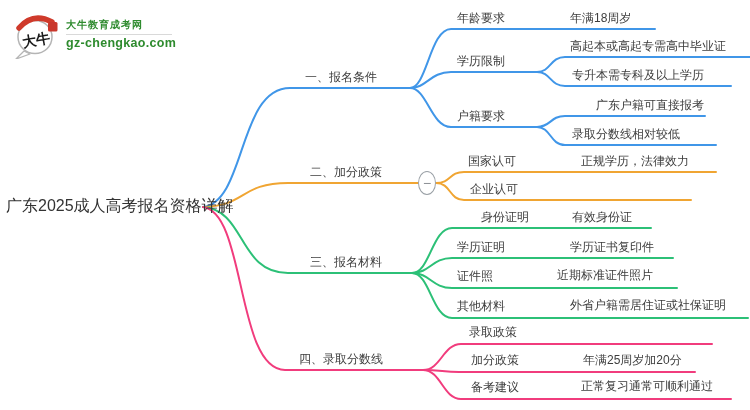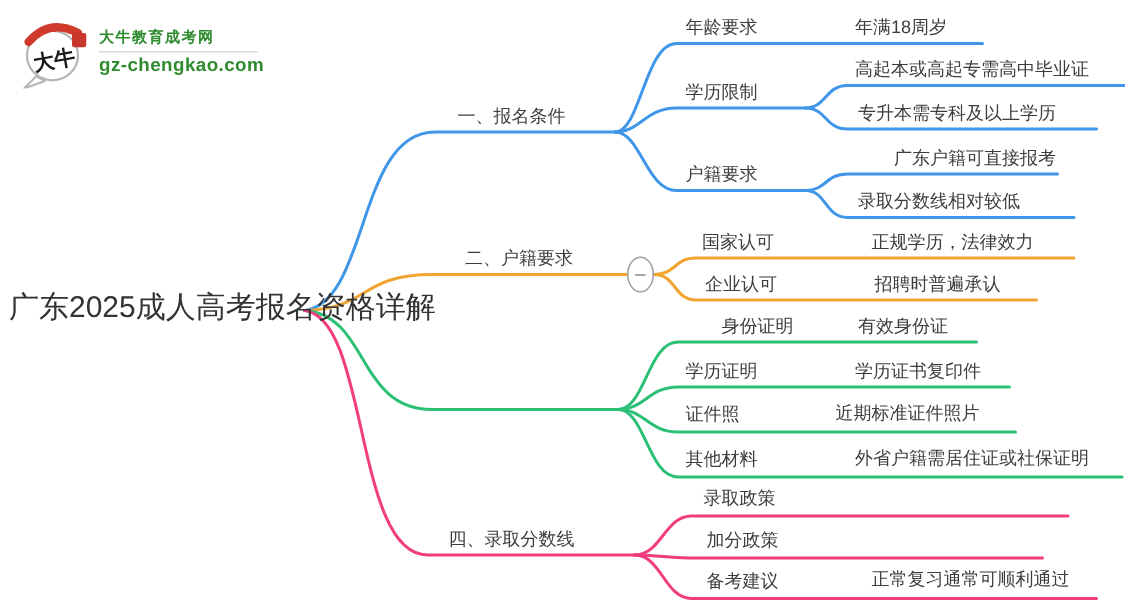--- a/index.html
+++ b/index.html
@@ -1,20 +1,20 @@
 <!DOCTYPE html>
 <html><head>
 <meta charset="utf-8">
 <style>
   html,body{margin:0;padding:0;background:#fff;}
   .stage{position:relative;width:750px;height:410px;background:#fff;overflow:hidden;
          font-family:"Liberation Sans","DejaVu Sans",sans-serif;}
   svg.edges{position:absolute;left:0;top:0;}
   .node{position:absolute;white-space:nowrap;font-size:12px;line-height:17px;color:#3d3d3d;}
-  .root-node{font-size:20px;color:#333;}
+  .root-node{font-size:16px;color:#333;}
   .branch-label{font-size:12px;color:#3d3d3d;}
   .center{transform:translateX(-50%);}
   .collapse-btn{position:absolute;left:418px;top:171px;width:18px;height:24px;border:1.5px solid #9aa0a6;
                 border-radius:50%;background:#fff;box-sizing:border-box;display:flex;align-items:center;
                 justify-content:center;color:#8a8f94;font-size:14px;line-height:1;z-index:3;}
   .logo{position:absolute;left:12px;top:9px;display:flex;align-items:center;gap:7px;z-index:2;}
   .logo-text{display:flex;flex-direction:column;}
   .logo-title{font-size:10px;font-weight:bold;color:#2e8b2e;letter-spacing:1px;}
   .logo-divider{height:1px;background:#d9d9d9;margin:2px 0 1px 0;width:106px;}
   .logo-domain{font-size:12.5px;font-weight:bold;color:#2e8b2e;letter-spacing:.3px;}
@@ -79,37 +79,38 @@
   <div class="node branch-label center" style="left:341px;top:69px;">一、报名条件</div>
   <div class="node" style="left:457px;top:10px;">年龄要求</div>
   <div class="node" style="left:570px;top:10px;">年满18周岁</div>
   <div class="node" style="left:457px;top:53px;">学历限制</div>
   <div class="node" style="left:570px;top:38px;">高起本或高起专需高中毕业证</div>
   <div class="node" style="left:572px;top:67px;">专升本需专科及以上学历</div>
   <div class="node" style="left:457px;top:108px;">户籍要求</div>
   <div class="node" style="left:596px;top:97px;">广东户籍可直接报考</div>
   <div class="node" style="left:572px;top:126px;">录取分数线相对较低</div>
 
-  <div class="node branch-label center" style="left:346px;top:164px;">二、户籍要求</div>
+  <div class="node branch-label center" style="left:346px;top:164px;">二、加分政策</div>
   <div class="collapse-btn">
     <span>−</span>
   </div>
   <div class="node" style="left:468px;top:153px;">国家认可</div>
   <div class="node" style="left:581px;top:153px;">正规学历，法律效力</div>
   <div class="node" style="left:470px;top:181px;">企业认可</div>
-  <div class="node" style="left:583px;top:181px;">招聘时普遍承认</div>
 
+  <div class="node branch-label center" style="left:346px;top:254px;">三、报名材料</div>
   <div class="node" style="left:457px;top:209px;margin-left:24px;">身份证明</div>
   <div class="node" style="left:572px;top:209px;">有效身份证</div>
   <div class="node" style="left:457px;top:239px;">学历证明</div>
   <div class="node" style="left:570px;top:239px;">学历证书复印件</div>
   <div class="node" style="left:457px;top:268px;">证件照</div>
   <div class="node" style="left:557px;top:267px;">近期标准证件照片</div>
   <div class="node" style="left:457px;top:298px;">其他材料</div>
   <div class="node" style="left:570px;top:297px;">外省户籍需居住证或社保证明</div>
 
   <div class="node branch-label center" style="left:341px;top:351px;">四、录取分数线</div>
   <div class="node" style="left:469px;top:324px;">录取政策</div>
   <div class="node" style="left:471px;top:352px;font-family:Liberation Serif, serif;">加分政策</div>
+  <div class="node" style="left:583px;top:352px;">年满25周岁加20分</div>
   <div class="node" style="left:471px;top:379px;">备考建议</div>
   <div class="node" style="left:581px;top:378px;">正常复习通常可顺利通过</div>
 
 </div>
 
 </body></html>

